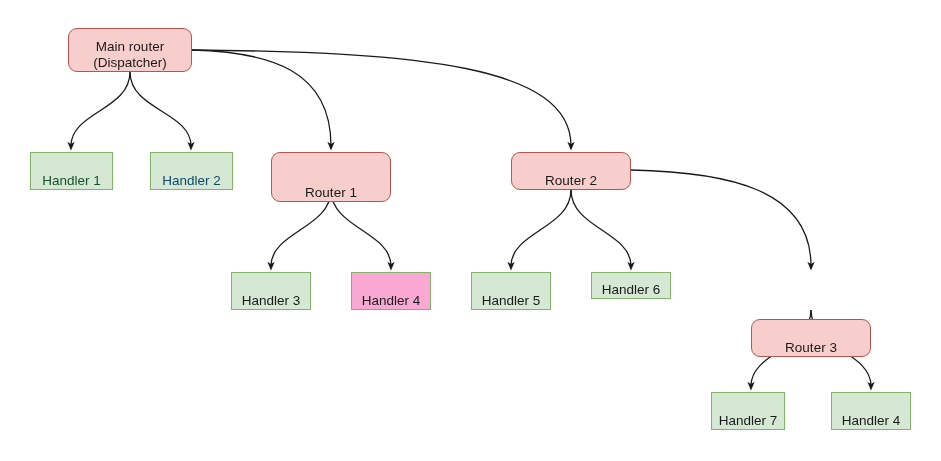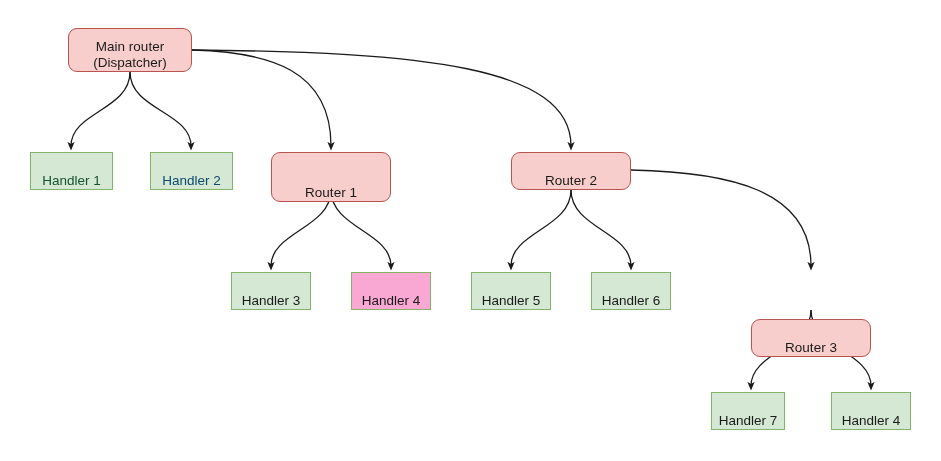--- a/index.html
+++ b/index.html
@@ -73,18 +73,18 @@
   <div id="node-layer">
       <div class="node node-router" style="left: 68px; top: 28px; width: 124px; height: 44px; background: rgb(248, 206, 204); border-color: rgb(184, 84, 80); color: rgb(26, 26, 26);"><span>Main router
 (Dispatcher)</span></div>
       <div class="node node-handler" style="left: 30px; top: 152px; width: 83px; height: 38px; background: rgb(213, 232, 212); border-color: rgb(130, 179, 102); color: #14532d;"><span>Handler 1</span></div>
       <div class="node node-handler" style="left: 150px; top: 152px; width: 83px; height: 38px; background: rgb(213, 232, 212); border-color: rgb(130, 179, 102); color: #0c4a6e;"><span>Handler 2</span></div>
       <div class="node node-router" style="left: 271px; top: 152px; width: 120px; height: 50px; background: rgb(248, 206, 204); border-color: rgb(184, 84, 80); color: rgb(26, 26, 26);"><span>Router 1</span></div>
       <div class="node node-router" style="left: 511px; top: 152px; width: 120px; height: 38px; background: rgb(248, 206, 204); border-color: rgb(184, 84, 80); color: rgb(26, 26, 26);"><span>Router 2</span></div>
       <div class="node node-handler" style="left: 231px; top: 272px; width: 80px; height: 38px; background: rgb(213, 232, 212); border-color: rgb(130, 179, 102); color: rgb(26, 26, 26);"><span>Handler 3</span></div>
       <div class="node node-handler" style="left: 351px; top: 272px; width: 80px; height: 38px; background: #f9a8d4; border-color: rgb(130, 179, 102); color: rgb(26, 26, 26);"><span>Handler 4</span></div>
       <div class="node node-handler" style="left: 471px; top: 272px; width: 80px; height: 38px; background: rgb(213, 232, 212); border-color: rgb(130, 179, 102); color: rgb(26, 26, 26);"><span>Handler 5</span></div>
-      <div class="node node-handler" style="left: 591px; top: 272px; width: 80px; height: 38px; background: rgb(213, 232, 212); border-color: rgb(130, 179, 102); color: rgb(26, 26, 26);"><span>Handler 6</span></div>
+      <div class="node node-handler" style="left: 591px; top: 272px; width: 80px; height: 27px; background: rgb(213, 232, 212); border-color: rgb(130, 179, 102); color: rgb(26, 26, 26);"><span>Handler 6</span></div>
       <div class="node node-router" style="left: 751px; top: 272px; width: 120px; height: 38px; background: rgb(248, 206, 204); border-color: rgb(184, 84, 80); color: rgb(26, 26, 26); margin-top: 47px;"><span>Router 3</span></div>
       <div class="node node-handler" style="left: 711px; top: 392px; width: 74px; height: 38px; background: rgb(213, 232, 212); border-color: rgb(130, 179, 102); color: rgb(26, 26, 26);"><span>Handler 7</span></div>
       <div class="node node-handler" style="left: 831px; top: 392px; width: 80px; height: 38px; background: rgb(213, 232, 212); border-color: rgb(130, 179, 102); color: rgb(26, 26, 26);"><span>Handler 4</span></div>
     </div>
 </div>
 
 </body></html>

